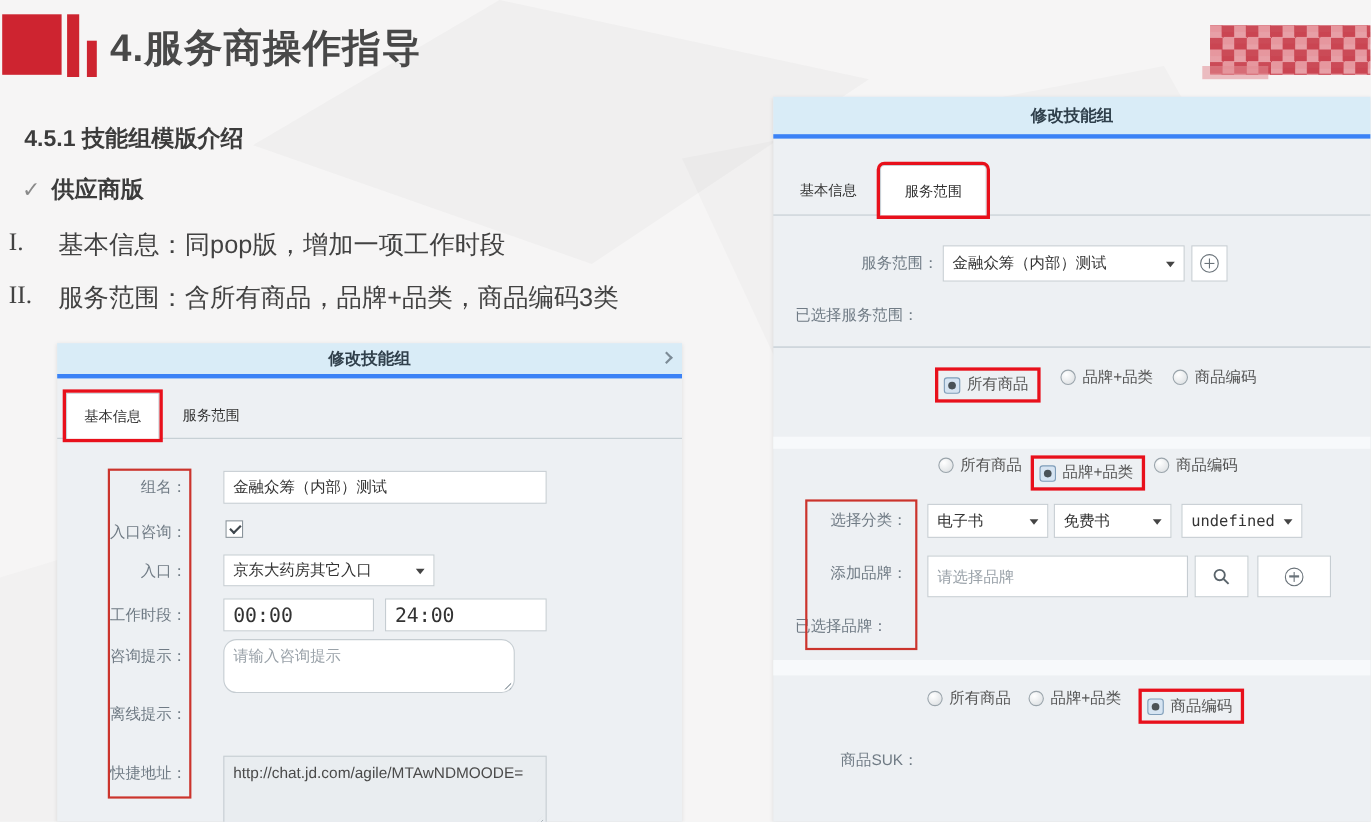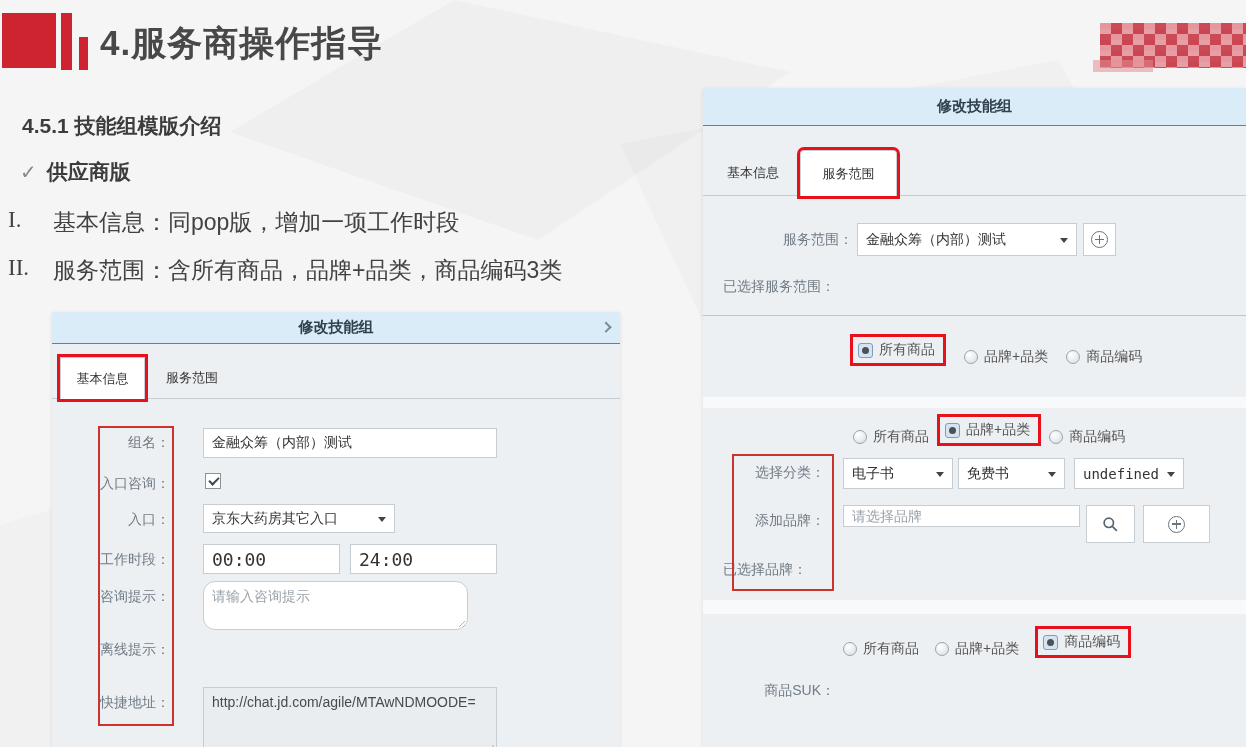--- a/index.html
+++ b/index.html
@@ -35,21 +35,21 @@
     font-size:21px; font-weight:bold; color:#3c3c3c; }
   .check-row { position:absolute; left:20px; top:158px; display:flex; align-items:center; gap:10px; }
   .check-glyph { color:#8a8a8a; font-size:20px; }
   .check-label { font-size:21px; font-weight:bold; color:#3c3c3c; }
   .list-item { position:absolute; left:8px; display:flex; font-size:23px; color:#424242; }
   .list-marker { width:45px; font-family:"Liberation Serif","DejaVu Serif",serif; }
 
   
   .panel { position:absolute; background:#edf0f3; box-shadow:0 1px 4px rgba(0,0,0,.10); }
   .panel-header { position:absolute; left:0; right:0; top:0; background:#d9ecf7;
-    border-bottom:1px solid #3b82f6; display:flex; align-items:center; justify-content:center; }
+    border-bottom:4px solid #3b82f6; display:flex; align-items:center; justify-content:center; }
   .panel-title { font-size:15px; font-weight:bold; color:#30404c; }
   .chev { position:absolute; right:10px; top:50%; width:8px; height:8px;
     border-top:2px solid #7c8b96; border-right:2px solid #7c8b96;
     transform:translateY(-60%) rotate(45deg); }
   .tabline { position:absolute; left:0; right:0; height:1px; background:#c3ccd2; }
   .tab { position:absolute; display:flex; align-items:center; justify-content:center;
     font-size:13px; color:#333; }
   .tab-active { background:#fff; border:1px solid #c9d1d7; border-bottom:none; z-index:3;
     outline:3px solid #e8101b; }
   .rtop { border-radius:4px 4px 0 0; }
@@ -82,21 +82,21 @@
     border-left:2px solid #3e464c; border-bottom:2px solid #3e464c; transform:rotate(-45deg); }
 
   .btn { position:absolute; background:#fff; border:1px solid #c6cdd2;
     display:flex; align-items:center; justify-content:center; cursor:pointer; }
   .cplus { position:relative; width:17px; height:17px; border:1px solid #6a737a; border-radius:50%; }
   .cplus::before { content:""; position:absolute; left:3px; right:3px; top:50%; height:1.6px;
     margin-top:-0.8px; background:#6a737a; }
   .cplus::after { content:""; position:absolute; top:3px; bottom:3px; left:50%; width:1.6px;
     margin-left:-0.8px; background:#6a737a; }
 
-  .radio-row { position:absolute; display:flex; align-items:flex-end; }
+  .radio-row { position:absolute; display:flex; align-items:flex-start; }
   .radio-item { display:flex; align-items:center; gap:6px; cursor:pointer; }
   .rlabel { font-size:14px; color:#555; white-space:nowrap; }
   .radio { position:relative; width:14px; height:14px; border:1px solid #9aa4ab; border-radius:50%;
     background:radial-gradient(circle at 35% 30%, #ffffff, #d8dcdf); }
   .radio.checked { width:15px; height:15px; border-radius:3px; border:1px solid #7f9db9;
     background:#d6e4f2; }
   .radio.checked::after { content:""; position:absolute; left:50%; top:50%; width:7px; height:7px;
     margin:-3.5px 0 0 -3.5px; border-radius:50%; background:#4a5257; }
   .hl { display:inline-flex; align-items:center; gap:6px;
     border:3px solid #e8101b; padding:4px 8px 4px 5px; }
@@ -245,21 +245,21 @@
   <div class="fselect" style="left:255px;top:370px;width:107px;height:31px;">
     <span>免费书</span>
     <span class="arrow"></span>
   </div>
   <div class="fselect mono" style="left:371px;top:370px;width:110px;height:31px;">
     <span>undefined</span>
     <span class="arrow"></span>
   </div>
 
   <div class="flabel" style="left:0;top:424px;width:122px;">添加品牌：</div>
-  <input class="tinput" style="left: 140px; top: 417px; width: 237px; height: 22px;" placeholder="请选择品牌">
+  <input class="tinput" style="left: 140px; top: 417px; width: 237px; height: 38px;" placeholder="请选择品牌">
   <div class="btn" style="left:383px;top:417px;width:49px;height:38px;">
     <svg width="17" height="17" viewBox="0 0 20 20">
       <circle cx="8" cy="8" r="5.5" fill="none" stroke="#5a646b" stroke-width="2"></circle>
       <line x1="12.2" y1="12.2" x2="17.5" y2="17.5" stroke="#5a646b" stroke-width="2"></line>
     </svg>
   </div>
   <div class="btn" style="left:440px;top:417px;width:67px;height:38px;">
     <span class="cplus"></span>
   </div>
   <div class="flabel" style="left:20px;top:473px;text-align:left;">已选择品牌：</div>

